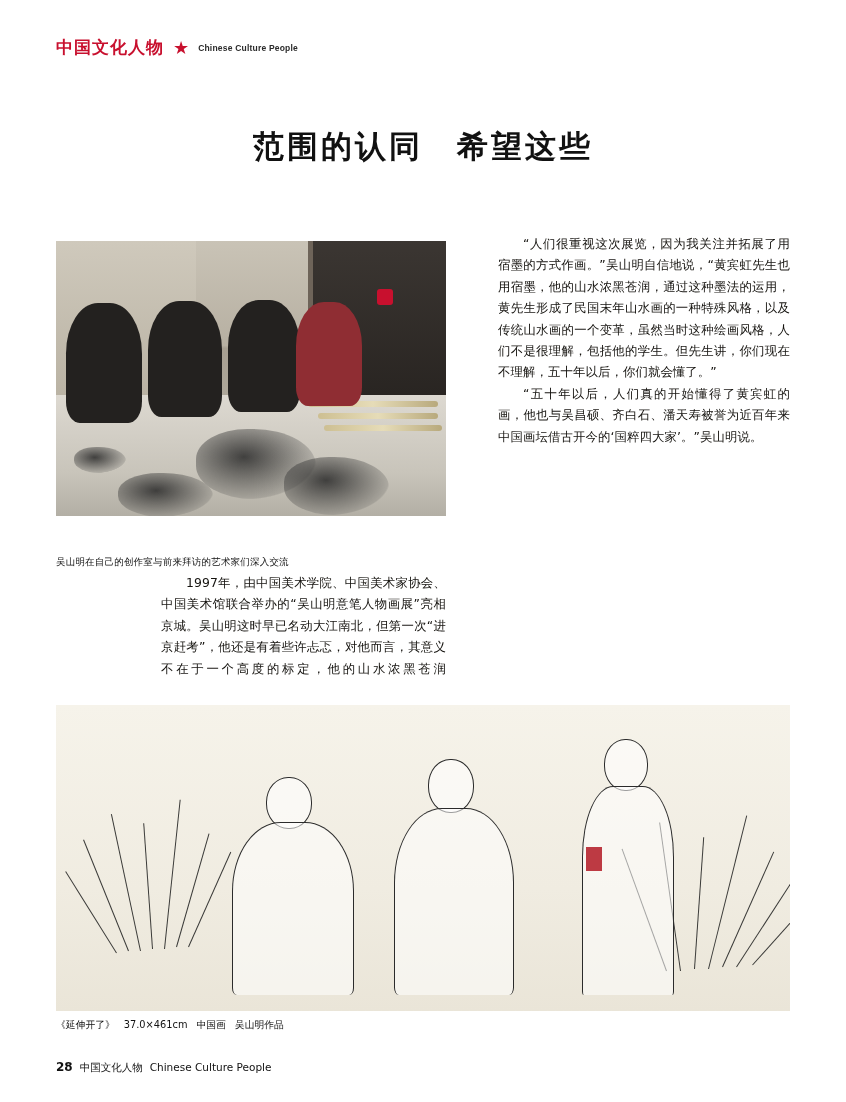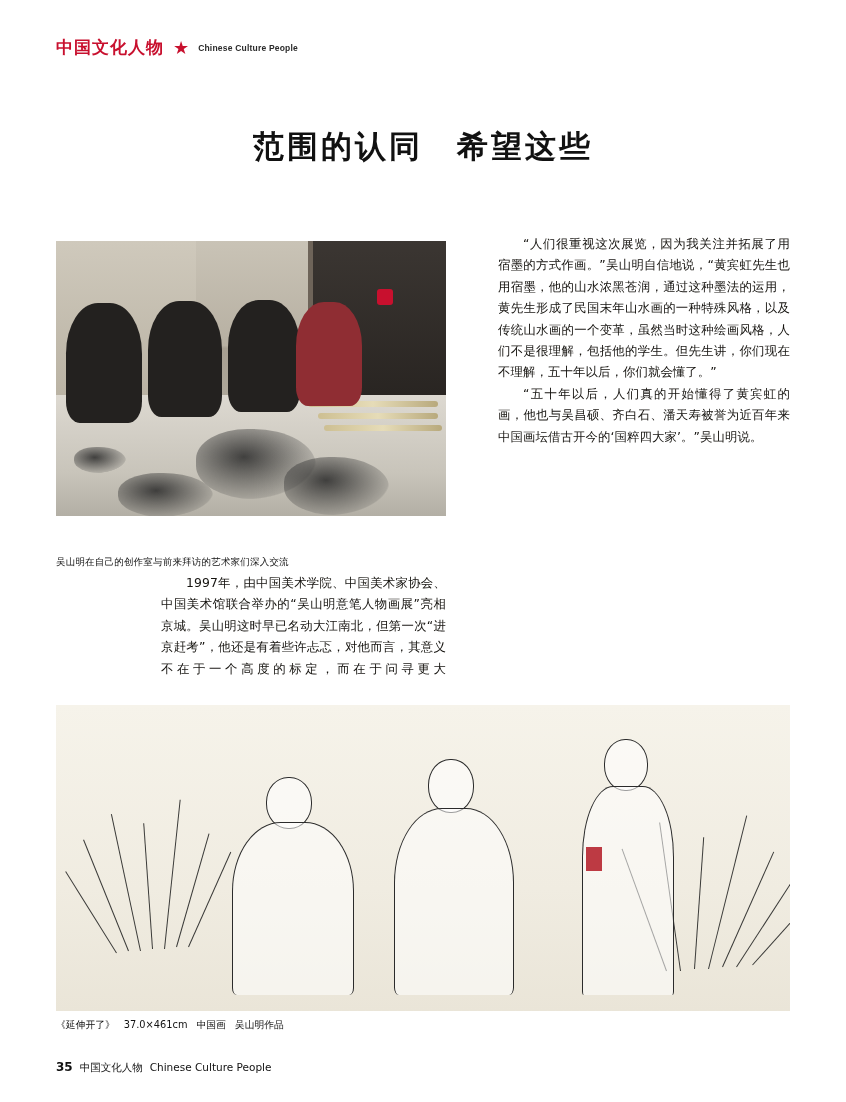--- a/index.html
+++ b/index.html
@@ -301,21 +301,21 @@
   <div class="person" style="left:172px; width:72px; height:112px; bottom:38%;"></div>
 
   <div class="hair" style="left:250px; top:90px; width:36px; height:30px;"></div>
   <div class="face" style="left:256px; top:100px; width:24px; height:28px;"></div>
   <div class="person" style="left:240px; width:66px; height:104px; bottom:40%; background:#8f2d33; border-radius:42% 42% 18% 18%;"></div>
 </div>
 
 <div class="photo-top-caption">吴山明在自己的创作室与前来拜访的艺术家们深入交流</div>
 
 <div class="col-left">
-  <p class="indent">1997年，由中国美术学院、中国美术家协会、中国美术馆联合举办的“吴山明意笔人物画展”亮相京城。吴山明这时早已名动大江南北，但第一次“进京赶考”，他还是有着些许忐忑，对他而言，其意义不在于一个高度的标定，而在于问寻更大</p>
+  <p class="indent">1997年，由中国美术学院、中国美术家协会、中国美术馆联合举办的“吴山明意笔人物画展”亮相京城。吴山明这时早已名动大江南北，但第一次“进京赶考”，他还是有着些许忐忑，对他而言，其意义不在于一个高度的标定，他的山水浓黑苍润</p>
 </div>
 
 <div class="col-right">
   <p class="indent">“人们很重视这次展览，因为我关注并拓展了用宿墨的方式作画。”吴山明自信地说，“黄宾虹先生也用宿墨，他的山水浓黑苍润，通过这种墨法的运用，黄先生形成了民国末年山水画的一种特殊风格，以及传统山水画的一个变革，虽然当时这种绘画风格，人们不是很理解，包括他的学生。但先生讲，你们现在不理解，五十年以后，你们就会懂了。”</p>
   <p class="indent">“五十年以后，人们真的开始懂得了黄宾虹的画，他也与吴昌硕、齐白石、潘天寿被誉为近百年来中国画坛借古开今的‘国粹四大家’。”吴山明说。</p>
 </div>
 
 <div class="photo-bottom">
   <div class="paper"></div>
 
@@ -351,16 +351,16 @@
   </div>
 
   <div class="seal" style="left:530px; top:142px;"></div>
 </div>
 
 <div class="photo-bottom-caption">
   <span>《延伸开了》</span><span>37.0×461cm</span><span>中国画</span><span>吴山明作品</span>
 </div>
 
 <div class="footer">
-  <div class="pagenum">35</div>
+  <div class="pagenum">28</div>
   <div class="folio-cn">中国文化人物</div>
   <div class="folio-en">Chinese Culture People</div>
 </div>
 
 </body></html>

